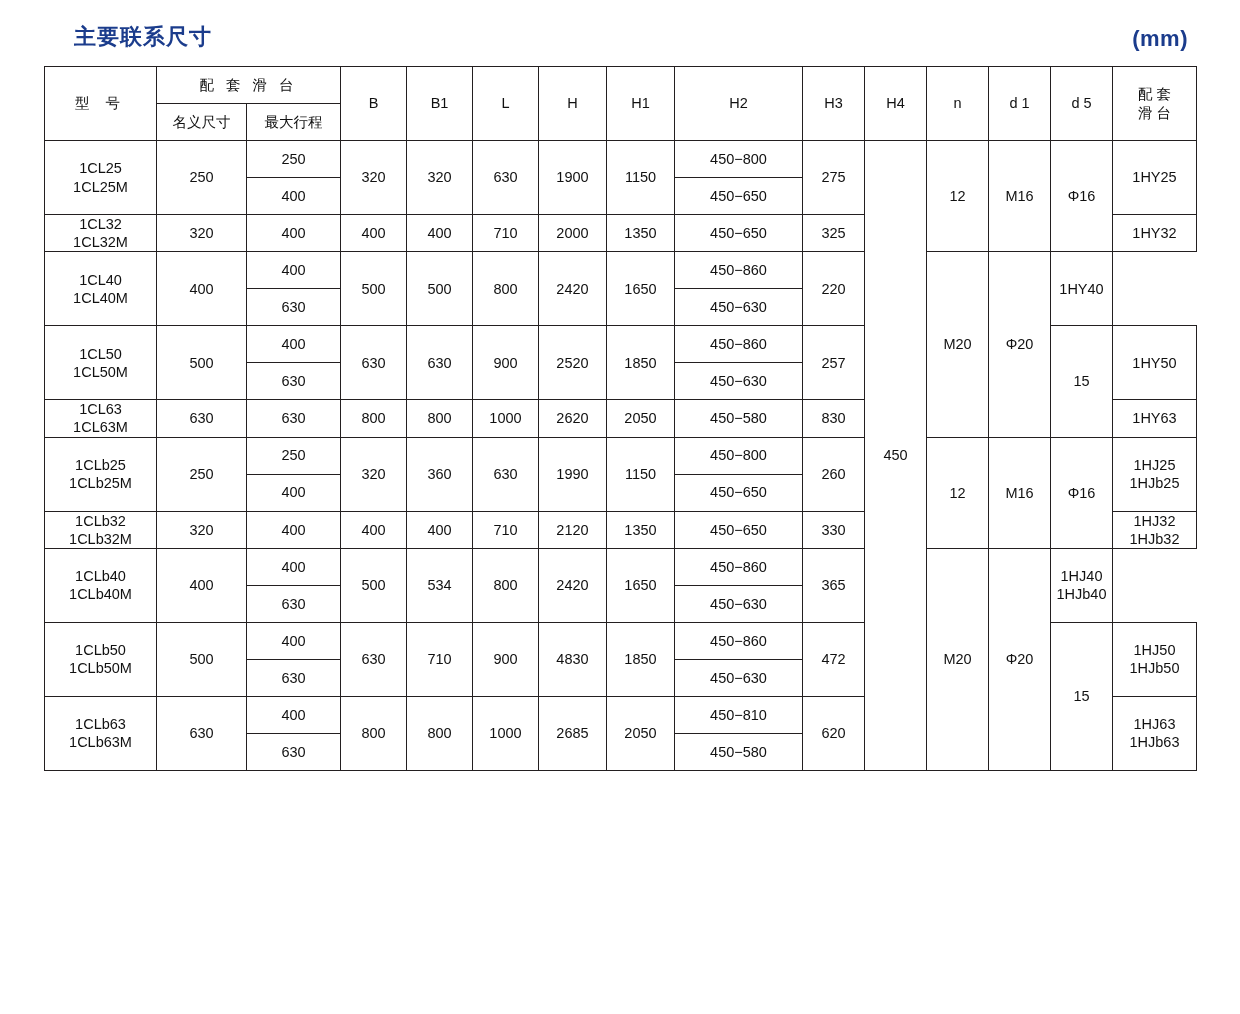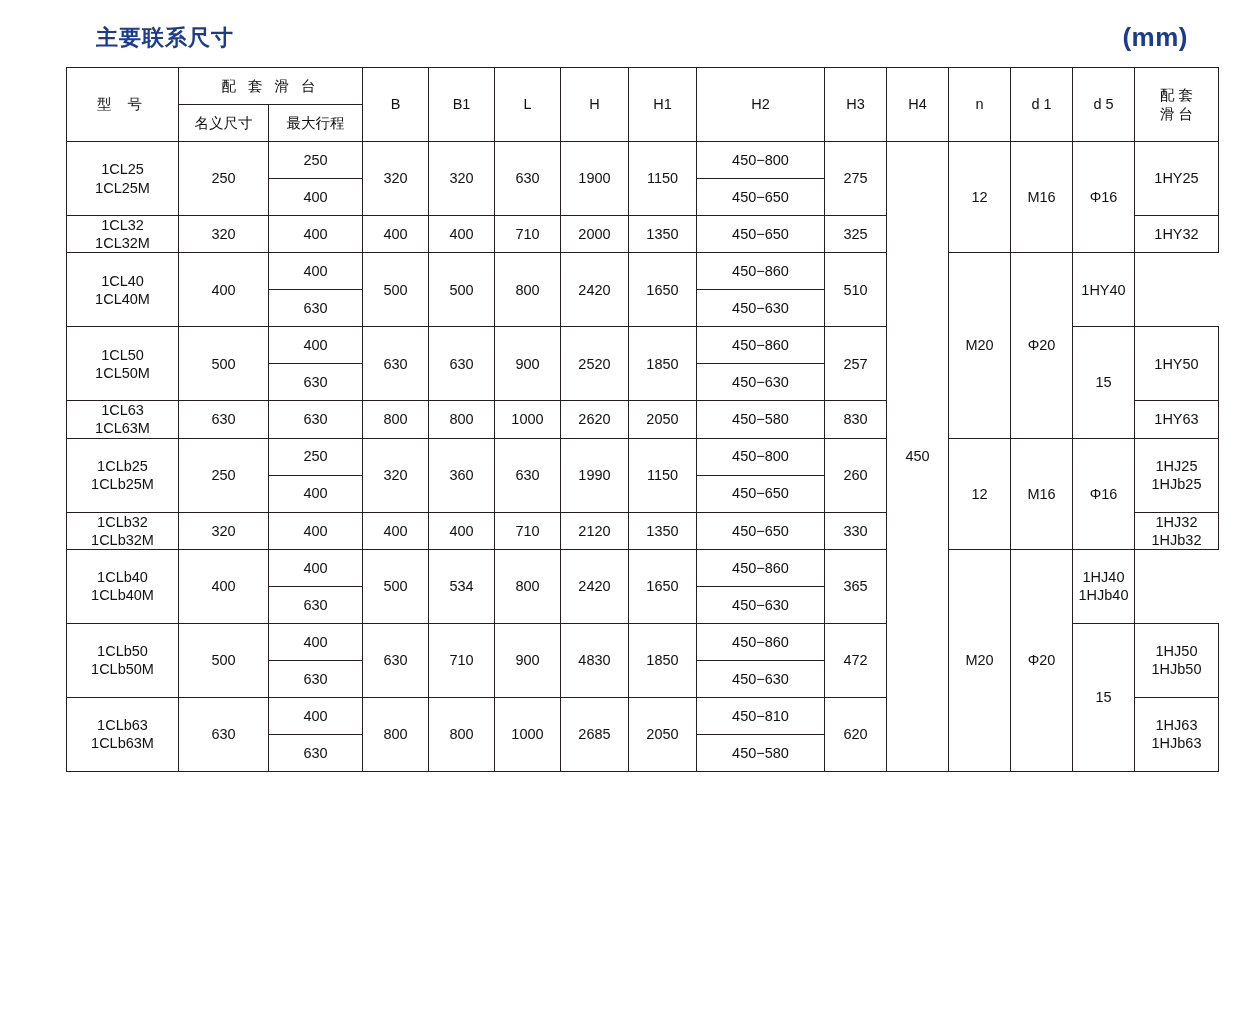--- a/index.html
+++ b/index.html
@@ -13,37 +13,37 @@
     font-family: "Liberation Sans", sans-serif;
     color: #111111;
     position: relative;
     overflow: hidden;
   }
   .page {
     position: relative;
     width: 1240px;
     height: 892px;
     box-sizing: border-box;
-    padding: 22px 44px 0 66px;
+    padding: 22px 44px 0 44px;
   }
   .header-row {
     display: flex;
     align-items: flex-end;
     justify-content: space-between;
     padding: 0 8px 0 30px;
     margin-bottom: 14px;
   }
   .doc-title {
     font-size: 22px;
     font-weight: bold;
     color: #1b3c8c;
     letter-spacing: 1px;
   }
   .unit-label {
-    font-size: 26px;
+    font-size: 22px;
     font-weight: bold;
     color: #1b3c8c;
     letter-spacing: 0.5px;
   }
   table.spec {
     border-collapse: collapse;
     width: 1152px;
     table-layout: fixed;
     background: #fff;
   }
@@ -182,21 +182,21 @@
         <td rowspan="2" class="model-cell">1CL40
 1CL40M</td>
         <td rowspan="2">400</td>
         <td>400</td>
         <td rowspan="2">500</td>
         <td rowspan="2">500</td>
         <td rowspan="2">800</td>
         <td rowspan="2">2420</td>
         <td rowspan="2">1650</td>
         <td>450−860</td>
-        <td rowspan="2">510</td>
+        <td rowspan="2">220</td>
         <td rowspan="6">M20</td>
         <td rowspan="6">Φ20</td>
         <td rowspan="2" class="left-pad">1HY40</td>
       </tr>
       <tr>
         <td>630</td>
         <td>450−630</td>
       </tr>
 
       <tr>

